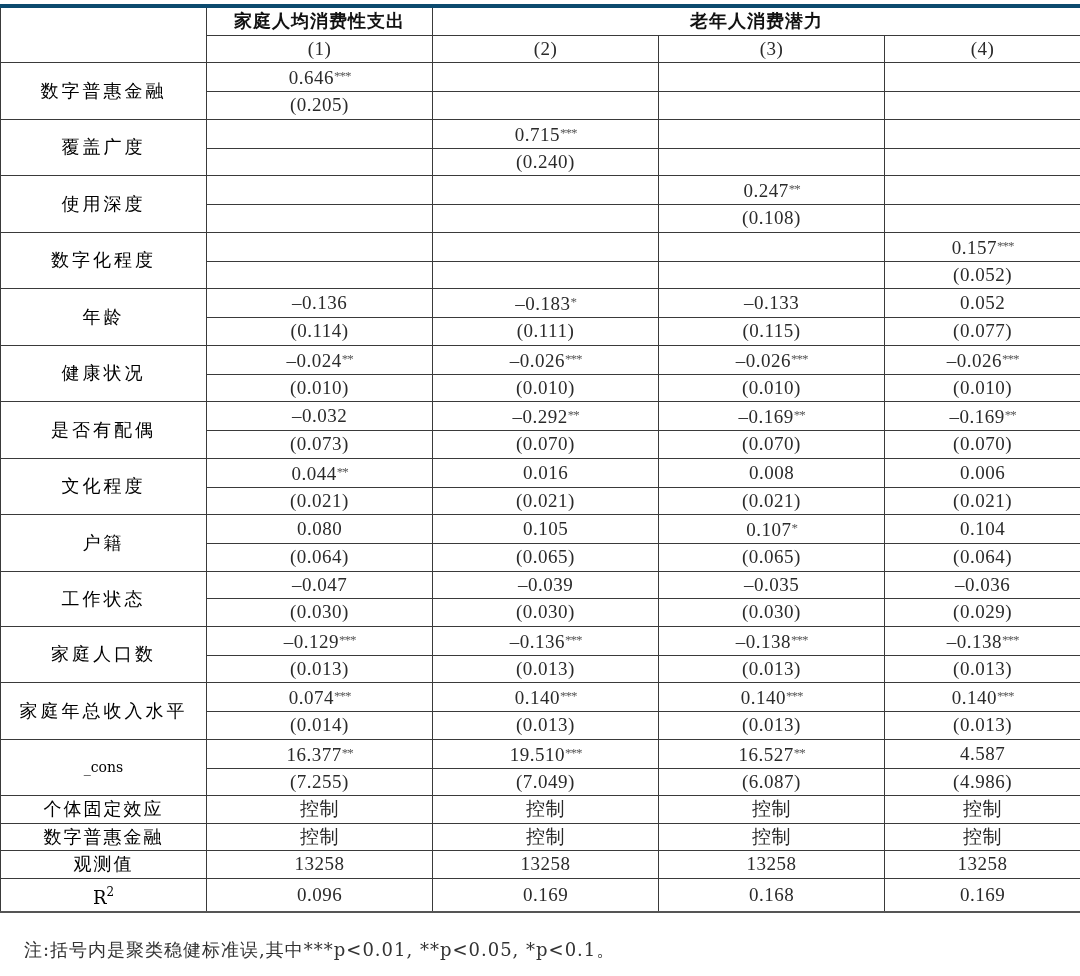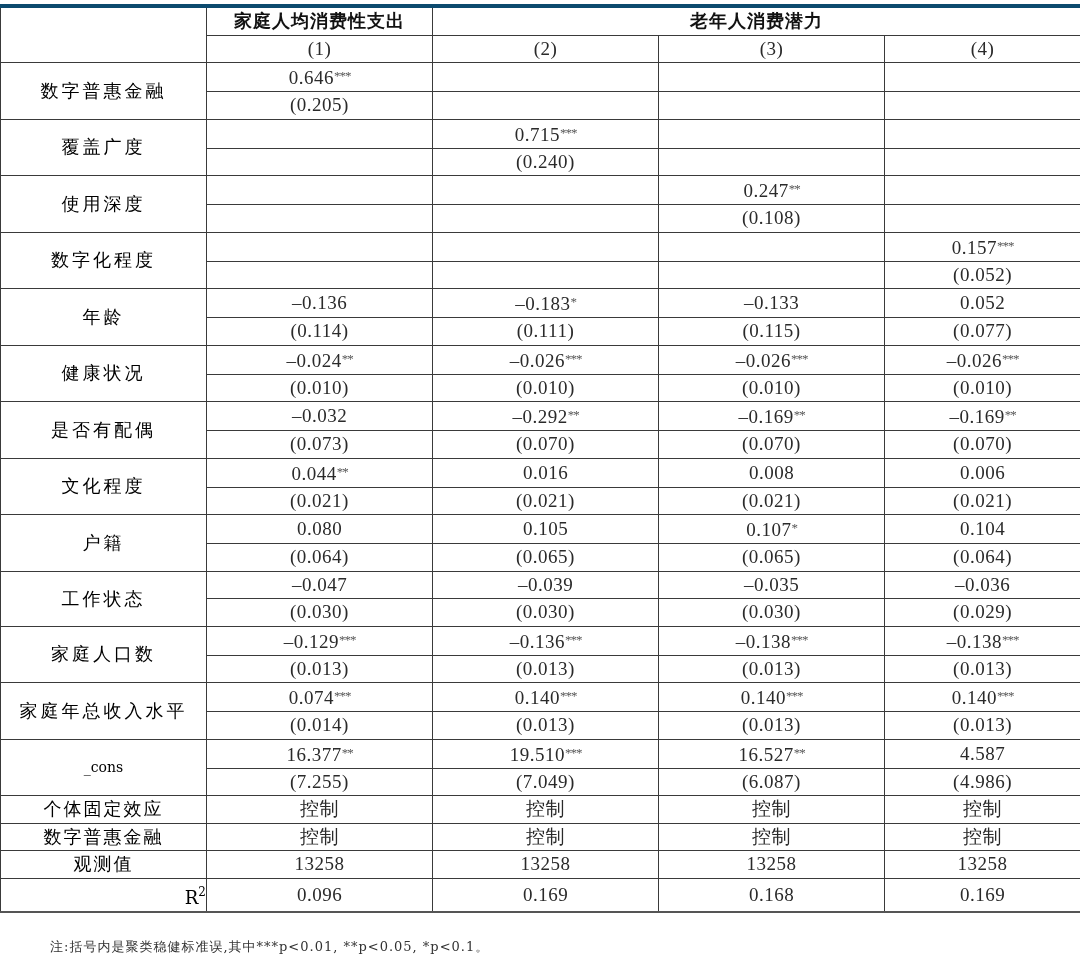--- a/index.html
+++ b/index.html
@@ -33,22 +33,22 @@
     font-family: "DejaVu Serif", "Liberation Serif", serif;
     font-size: 18px; letter-spacing: 3px; color: #000000;
   }
   table.reg td.cons { font-size: 14px; letter-spacing: 0; }
   table.reg td.num { letter-spacing: 0.5px; }
   .stars { font-size: 13px; vertical-align: 4px; color: #555; letter-spacing: -1px; }
   .sup { font-size: 12px; vertical-align: 8px; }
   table.reg tr.top td { border-top: 4px solid #0c4a6e; }
   table.reg tr.bottom td { border-bottom: 2.5px solid #555; }
   .note {
-    position: absolute; left: 50px; top: 938px;
-    font-size: 13px; color: #333; letter-spacing: 1px;
+    position: absolute; left: 24px; top: 938px;
+    font-size: 18px; color: #333; letter-spacing: 1px;
     font-family: "DejaVu Serif", "Liberation Serif", serif;
   }
 </style>
 </head>
 <body>
 
 <table class="reg">
   <colgroup>
     <col style="width:206px">
     <col style="width:226px">
@@ -252,21 +252,21 @@
         <td class="num">控制</td>
       </tr>
       <tr>
         <td class="var" style="letter-spacing: 2px; margin-top: 30px;">观测值</td>
         <td class="num">13258</td>
         <td class="num">13258</td>
         <td class="num">13258</td>
         <td class="num">13258</td>
       </tr>
       <tr class="bottom">
-        <td class="var" style="letter-spacing: 0px; text-align: right;"><span>R</span><span class="sup">2</span></td>
+        <td class="var" style="letter-spacing: 0px;"><span>R</span><span class="sup">2</span></td>
         <td class="num">0.096</td>
         <td class="num">0.169</td>
         <td class="num">0.168</td>
         <td class="num">0.169</td>
       </tr>
     </tbody>
 </table>
 
 <div class="note">注:括号内是聚类稳健标准误,其中***p&lt;0.01, **p&lt;0.05, *p&lt;0.1。</div>
 

